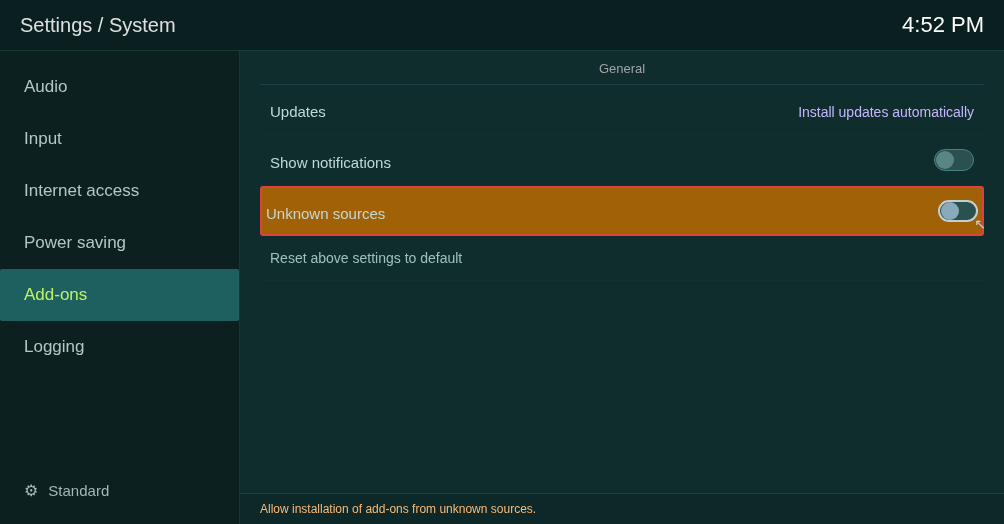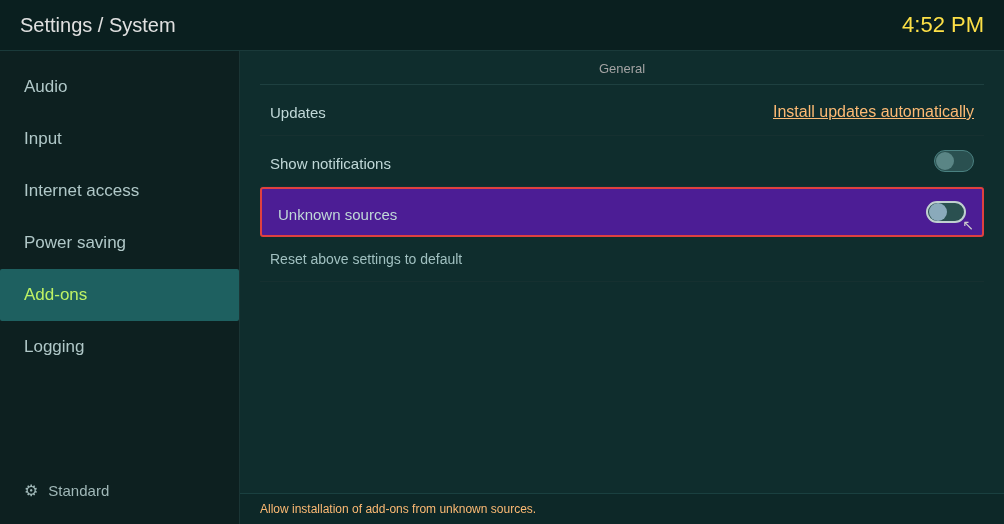--- a/index.html
+++ b/index.html
@@ -23,21 +23,21 @@
       background: #0a1f1f;
       border-bottom: 1px solid #1a3a3a;
     }
     .header-title {
       font-size: 20px;
       color: #e0e0e0;
       font-weight: 400;
     }
     .header-time {
       font-size: 22px;
-      color: #fde047;
+      color: #ffffff;
       font-weight: 300;
     }
 
     
     .main {
       display: flex;
       flex: 1;
       overflow: hidden;
     }
 
@@ -100,24 +100,24 @@
     .setting-row {
       display: flex;
       align-items: flex-end;
       justify-content: space-between;
       padding: 14px 10px;
       border-bottom: 1px solid #163030;
       font-size: 15px;
       color: #c0d8d8;
     }
     .setting-row.highlighted {
-      background: #4c1d95;
+      background: #a16207;
       border: 2px solid #e04040;
       border-radius: 3px;
-      padding: 12px 16px;
+      padding: 12px 4px;
     }
     .setting-row.reset-row {
       color: #a0c0c0;
       font-size: 14px;
     }
 
     
     .toggle {
       width: 40px;
       height: 22px;
@@ -206,21 +206,21 @@
       <span>Standard</span>
     </div>
   </div>
 
   <div class="content">
     <div class="content-inner">
       <div class="section-title">General</div>
 
       <div class="setting-row">
         <span>Updates</span>
-        <span style="color:#fdba74; font-size:16px;text-decoration:underline;">Install updates automatically</span>
+        <span style="color:#c4b5fd; font-size:14px;">Install updates automatically</span>
       </div>
 
       <div class="setting-row">
         <span>Show notifications</span>
         <div class="setting-row-right">
           <div class="toggle off"></div>
         </div>
       </div>
 
       <div class="setting-row highlighted">

